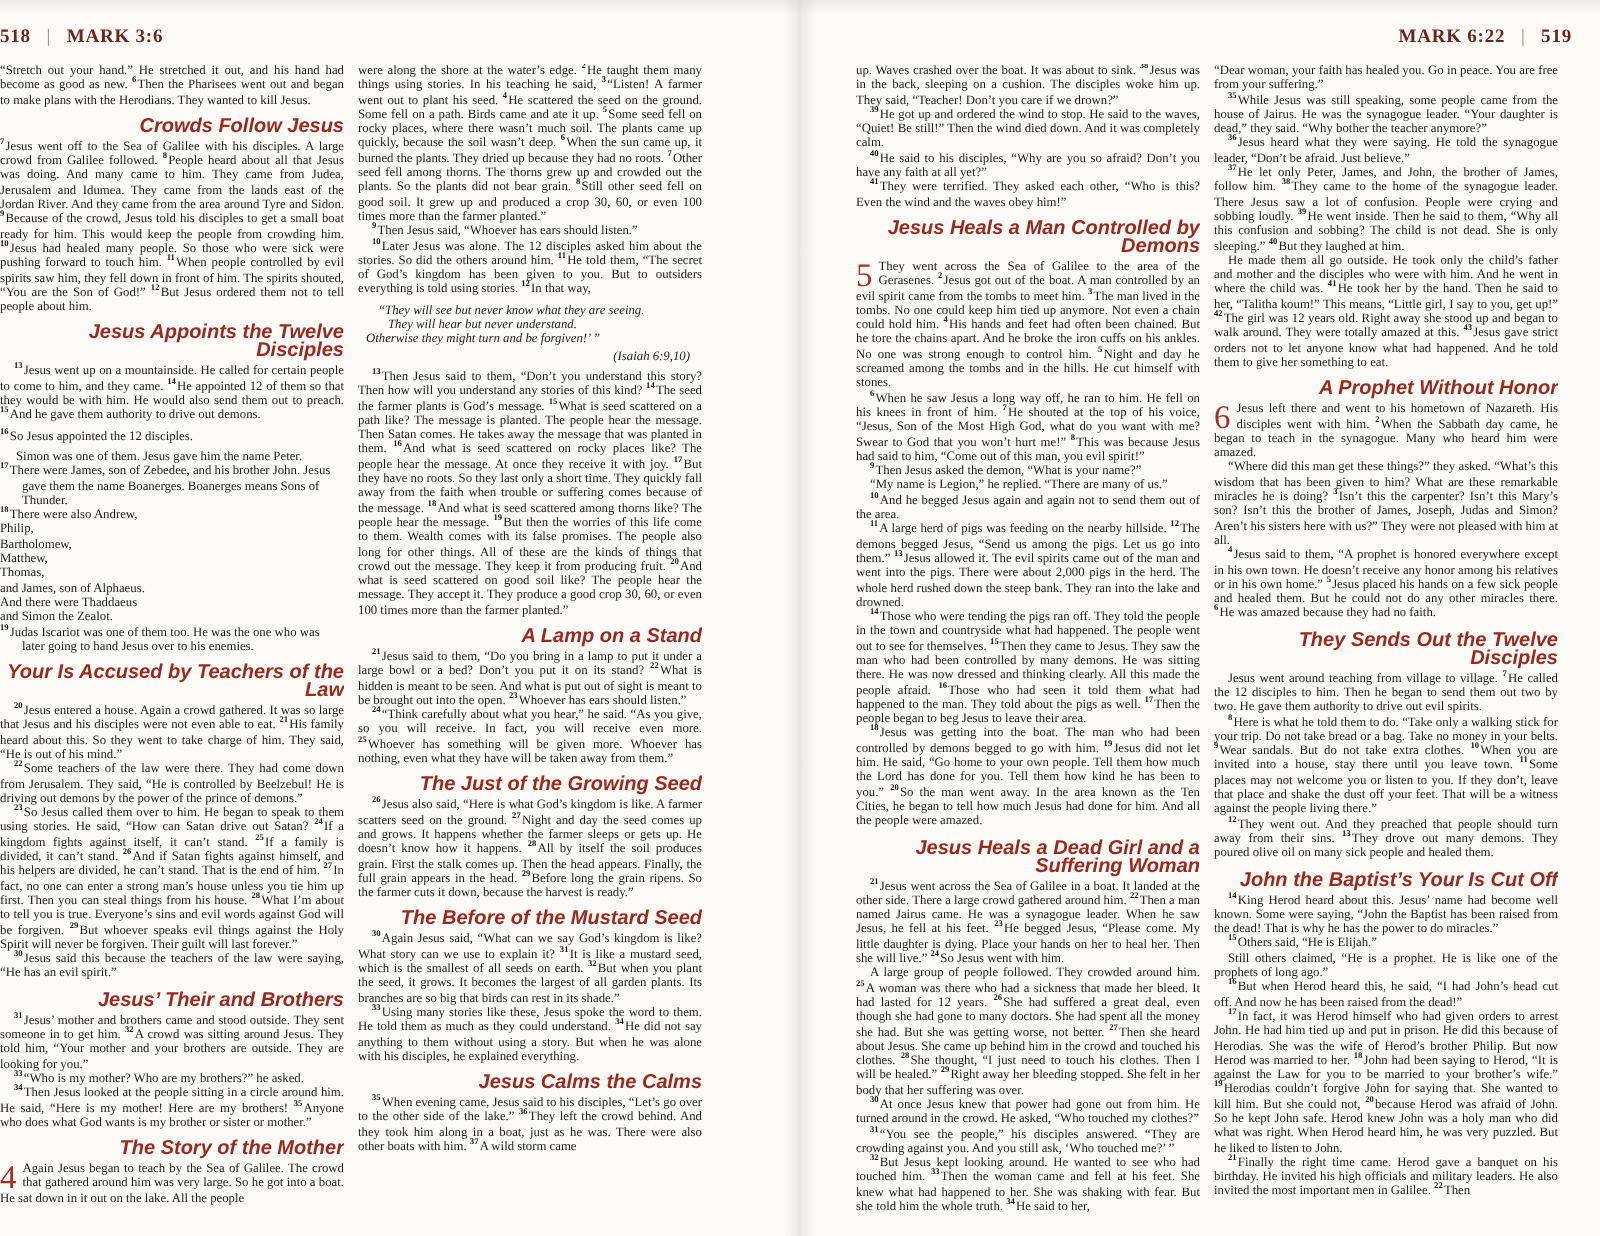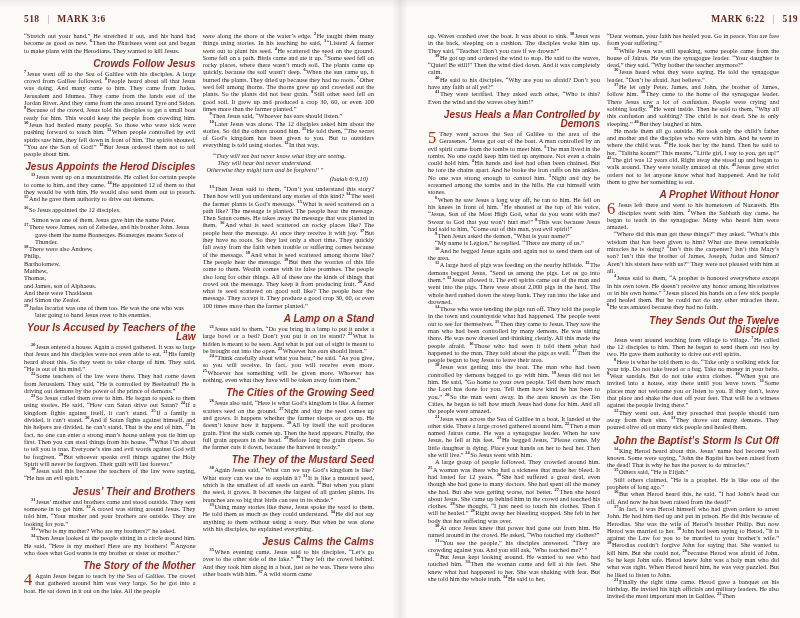--- a/index.html
+++ b/index.html
@@ -18,22 +18,22 @@
     content:"";position:absolute;left:392px;top:0;width:16px;height:100%;
     background:linear-gradient(90deg,rgba(0,0,0,0) 0%,rgba(0,0,0,0.07) 48%,rgba(0,0,0,0.10) 50%,rgba(0,0,0,0.07) 52%,rgba(0,0,0,0) 100%);
     pointer-events:none;z-index:5;
   }
   .spread::after{ 
     content:"";position:absolute;left:0;top:0;width:100%;height:8px;
     background:linear-gradient(180deg,rgba(0,0,0,0.06),rgba(0,0,0,0));
     pointer-events:none;z-index:5;
   }
   .page{width:400px;height:618px;box-sizing:border-box;background:#fcfbf8;}
-  .page.left {padding:12px 26px 6px 24px;}
-  .page.right{padding:12px 2px 6px 28px;}
+  .page.left {padding:12px 26px 6px 0;}
+  .page.right{padding:12px 14px 6px 28px;}
   .running-head{
     height:20px;line-height:14px;
     font-size:9.5px;letter-spacing:0.4px;
     color:#6d241c;font-family:"Liberation Serif",serif;
   }
   .running-head.rh-right{text-align:right;}
   .rh-page{font-weight:bold;}
   .rh-div{color:#a0887f;padding:0 5px;font-weight:normal;}
   .rh-ref{font-weight:bold;}
   .cols{display:flex;gap:7px;height:576px;overflow:hidden;}
@@ -74,21 +74,21 @@
     <div class="running-head rh-left">
       <span class="rh-page">518</span>
       <span class="rh-div">|</span>
       <span class="rh-ref">MARK 3:6</span>
     </div>
     <div class="cols">
       <div class="col" id="p0c0">
           <p class="cont">“Stretch out your hand.” He stretched it out, and his hand had become as good as new. <sup class="v">6</sup>Then the Pharisees went out and began to make plans with the Herodians. They wanted to kill Jesus.</p>
           <h3 class="sect">Crowds Follow Jesus</h3>
           <p class="cont"><sup class="v">7</sup>Jesus went off to the Sea of Galilee with his disciples. A large crowd from Galilee followed. <sup class="v">8</sup>People heard about all that Jesus was doing. And many came to him. They came from Judea, Jerusalem and Idumea. They came from the lands east of the Jordan River. And they came from the area around Tyre and Sidon. <sup class="v">9</sup>Because of the crowd, Jesus told his disciples to get a small boat ready for him. This would keep the people from crowding him. <sup class="v">10</sup>Jesus had healed many people. So those who were sick were pushing forward to touch him. <sup class="v">11</sup>When people controlled by evil spirits saw him, they fell down in front of him. The spirits shouted, “You are the Son of God!” <sup class="v">12</sup>But Jesus ordered them not to tell people about him.</p>
-          <h3 class="sect">Jesus Appoints the Herod Disciples</h3>
+          <h3 class="sect">Jesus Appoints the Twelve Disciples</h3>
           <p class=""><sup class="v">13</sup>Jesus went up on a mountainside. He called for certain people to come to him, and they came. <sup class="v">14</sup>He appointed 12 of them so that they would be with him. He would also send them out to preach. <sup class="v">15</sup>And he gave them authority to drive out demons.</p>
           <p class="cont spaced"><sup class="v">16</sup>So Jesus appointed the 12 disciples.</p>
           <div class="namelist">
             <p class="nl ind">Simon was one of them. Jesus gave him the name Peter.</p>
             <p class="nl"><sup class="v">17</sup>There were James, son of Zebedee, and his brother John. Jesus gave them the name Boanerges. Boanerges means Sons of Thunder.</p>
             <p class="nl"><sup class="v">18</sup>There were also Andrew,</p>
             <p class="nl">Philip,</p>
             <p class="nl">Bartholomew,</p>
             <p class="nl">Matthew,</p>
             <p class="nl">Thomas,</p>
@@ -116,23 +116,23 @@
           <div class="poem">
             <p class="pl i1">“They will see but never know what they are seeing.</p>
             <p class="pl i2">They will hear but never understand.</p>
             <p class="pl i0">Otherwise they might turn and be forgiven!’ ”</p>
             <div class="poem-attr">(Isaiah 6:9,10)</div>
           </div>
           <p class=""><sup class="v">13</sup>Then Jesus said to them, “Don’t you understand this story? Then how will you understand any stories of this kind? <sup class="v">14</sup>The seed the farmer plants is God’s message. <sup class="v">15</sup>What is seed scattered on a path like? The message is planted. The people hear the message. Then Satan comes. He takes away the message that was planted in them. <sup class="v">16</sup>And what is seed scattered on rocky places like? The people hear the message. At once they receive it with joy. <sup class="v">17</sup>But they have no roots. So they last only a short time. They quickly fall away from the faith when trouble or suffering comes because of the message. <sup class="v">18</sup>And what is seed scattered among thorns like? The people hear the message. <sup class="v">19</sup>But then the worries of this life come to them. Wealth comes with its false promises. The people also long for other things. All of these are the kinds of things that crowd out the message. They keep it from producing fruit. <sup class="v">20</sup>And what is seed scattered on good soil like? The people hear the message. They accept it. They produce a good crop 30, 60, or even 100 times more than the farmer planted.”</p>
           <h3 class="sect">A Lamp on a Stand</h3>
           <p class=""><sup class="v">21</sup>Jesus said to them, “Do you bring in a lamp to put it under a large bowl or a bed? Don’t you put it on its stand? <sup class="v">22</sup>What is hidden is meant to be seen. And what is put out of sight is meant to be brought out into the open. <sup class="v">23</sup>Whoever has ears should listen.”</p>
           <p class=""><sup class="v">24</sup>“Think carefully about what you hear,” he said. “As you give, so you will receive. In fact, you will receive even more. <sup class="v">25</sup>Whoever has something will be given more. Whoever has nothing, even what they have will be taken away from them.”</p>
-          <h3 class="sect">The Cities of the Growing Seed</h3>
+          <h3 class="sect">The Just of the Growing Seed</h3>
           <p class=""><sup class="v">26</sup>Jesus also said, “Here is what God’s kingdom is like. A farmer scatters seed on the ground. <sup class="v">27</sup>Night and day the seed comes up and grows. It happens whether the farmer sleeps or gets up. He doesn’t know how it happens. <sup class="v">28</sup>All by itself the soil produces grain. First the stalk comes up. Then the head appears. Finally, the full grain appears in the head. <sup class="v">29</sup>Before long the grain ripens. So the farmer cuts it down, because the harvest is ready.”</p>
-          <h3 class="sect">The They of the Mustard Seed</h3>
+          <h3 class="sect">The Before of the Mustard Seed</h3>
           <p class=""><sup class="v">30</sup>Again Jesus said, “What can we say God’s kingdom is like? What story can we use to explain it? <sup class="v">31</sup>It is like a mustard seed, which is the smallest of all seeds on earth. <sup class="v">32</sup>But when you plant the seed, it grows. It becomes the largest of all garden plants. Its branches are so big that birds can rest in its shade.”</p>
           <p class=""><sup class="v">33</sup>Using many stories like these, Jesus spoke the word to them. He told them as much as they could understand. <sup class="v">34</sup>He did not say anything to them without using a story. But when he was alone with his disciples, he explained everything.</p>
           <h3 class="sect">Jesus Calms the Calms</h3>
           <p class=""><sup class="v">35</sup>When evening came, Jesus said to his disciples, “Let’s go over to the other side of the lake.” <sup class="v">36</sup>They left the crowd behind. And they took him along in a boat, just as he was. There were also other boats with him. <sup class="v">37</sup>A wild storm came</p>
         </div>
     </div>
   </div>
 
   <div class="page right">
     <div class="running-head rh-right">
@@ -148,41 +148,42 @@
           <p class=""><sup class="v">41</sup>They were terrified. They asked each other, “Who is this? Even the wind and the waves obey him!”</p>
           <h3 class="sect">Jesus Heals a Man Controlled by Demons</h3>
           <p class="cont"><span class="dropcap">5</span>They went across the Sea of Galilee to the area of the Gerasenes. <sup class="v">2</sup>Jesus got out of the boat. A man controlled by an evil spirit came from the tombs to meet him. <sup class="v">3</sup>The man lived in the tombs. No one could keep him tied up anymore. Not even a chain could hold him. <sup class="v">4</sup>His hands and feet had often been chained. But he tore the chains apart. And he broke the iron cuffs on his ankles. No one was strong enough to control him. <sup class="v">5</sup>Night and day he screamed among the tombs and in the hills. He cut himself with stones.</p>
           <p class=""><sup class="v">6</sup>When he saw Jesus a long way off, he ran to him. He fell on his knees in front of him. <sup class="v">7</sup>He shouted at the top of his voice, “Jesus, Son of the Most High God, what do you want with me? Swear to God that you won’t hurt me!” <sup class="v">8</sup>This was because Jesus had said to him, “Come out of this man, you evil spirit!”</p>
           <p class=""><sup class="v">9</sup>Then Jesus asked the demon, “What is your name?”</p>
           <p class="">“My name is Legion,” he replied. “There are many of us.”</p>
           <p class=""><sup class="v">10</sup>And he begged Jesus again and again not to send them out of the area.</p>
           <p class=""><sup class="v">11</sup>A large herd of pigs was feeding on the nearby hillside. <sup class="v">12</sup>The demons begged Jesus, “Send us among the pigs. Let us go into them.” <sup class="v">13</sup>Jesus allowed it. The evil spirits came out of the man and went into the pigs. There were about 2,000 pigs in the herd. The whole herd rushed down the steep bank. They ran into the lake and drowned.</p>
           <p class=""><sup class="v">14</sup>Those who were tending the pigs ran off. They told the people in the town and countryside what had happened. The people went out to see for themselves. <sup class="v">15</sup>Then they came to Jesus. They saw the man who had been controlled by many demons. He was sitting there. He was now dressed and thinking clearly. All this made the people afraid. <sup class="v">16</sup>Those who had seen it told them what had happened to the man. They told about the pigs as well. <sup class="v">17</sup>Then the people began to beg Jesus to leave their area.</p>
           <p class=""><sup class="v">18</sup>Jesus was getting into the boat. The man who had been controlled by demons begged to go with him. <sup class="v">19</sup>Jesus did not let him. He said, “Go home to your own people. Tell them how much the Lord has done for you. Tell them how kind he has been to you.” <sup class="v">20</sup>So the man went away. In the area known as the Ten Cities, he began to tell how much Jesus had done for him. And all the people were amazed.</p>
+          <h3 class="sect">Jesus Heals a Dead Girl and a Suffering Woman</h3>
           <p class=""><sup class="v">21</sup>Jesus went across the Sea of Galilee in a boat. It landed at the other side. There a large crowd gathered around him. <sup class="v">22</sup>Then a man named Jairus came. He was a synagogue leader. When he saw Jesus, he fell at his feet. <sup class="v">23</sup>He begged Jesus, “Please come. My little daughter is dying. Place your hands on her to heal her. Then she will live.” <sup class="v">24</sup>So Jesus went with him.</p>
           <p class="">A large group of people followed. They crowded around him. <sup class="v">25</sup>A woman was there who had a sickness that made her bleed. It had lasted for 12 years. <sup class="v">26</sup>She had suffered a great deal, even though she had gone to many doctors. She had spent all the money she had. But she was getting worse, not better. <sup class="v">27</sup>Then she heard about Jesus. She came up behind him in the crowd and touched his clothes. <sup class="v">28</sup>She thought, “I just need to touch his clothes. Then I will be healed.” <sup class="v">29</sup>Right away her bleeding stopped. She felt in her body that her suffering was over.</p>
           <p class=""><sup class="v">30</sup>At once Jesus knew that power had gone out from him. He turned around in the crowd. He asked, “Who touched my clothes?”</p>
           <p class=""><sup class="v">31</sup>“You see the people,” his disciples answered. “They are crowding against you. And you still ask, ‘Who touched me?’ ”</p>
           <p class=""><sup class="v">32</sup>But Jesus kept looking around. He wanted to see who had touched him. <sup class="v">33</sup>Then the woman came and fell at his feet. She knew what had happened to her. She was shaking with fear. But she told him the whole truth. <sup class="v">34</sup>He said to her,</p>
         </div>
       <div class="col" id="p1c1">
           <p class="cont">“Dear woman, your faith has healed you. Go in peace. You are free from your suffering.”</p>
           <p class=""><sup class="v">35</sup>While Jesus was still speaking, some people came from the house of Jairus. He was the synagogue leader. “Your daughter is dead,” they said. “Why bother the teacher anymore?”</p>
           <p class=""><sup class="v">36</sup>Jesus heard what they were saying. He told the synagogue leader, “Don’t be afraid. Just believe.”</p>
           <p class=""><sup class="v">37</sup>He let only Peter, James, and John, the brother of James, follow him. <sup class="v">38</sup>They came to the home of the synagogue leader. There Jesus saw a lot of confusion. People were crying and sobbing loudly. <sup class="v">39</sup>He went inside. Then he said to them, “Why all this confusion and sobbing? The child is not dead. She is only sleeping.” <sup class="v">40</sup>But they laughed at him.</p>
           <p class="">He made them all go outside. He took only the child’s father and mother and the disciples who were with him. And he went in where the child was. <sup class="v">41</sup>He took her by the hand. Then he said to her, “Talitha koum!” This means, “Little girl, I say to you, get up!” <sup class="v">42</sup>The girl was 12 years old. Right away she stood up and began to walk around. They were totally amazed at this. <sup class="v">43</sup>Jesus gave strict orders not to let anyone know what had happened. And he told them to give her something to eat.</p>
           <h3 class="sect">A Prophet Without Honor</h3>
           <p class="cont"><span class="dropcap">6</span>Jesus left there and went to his hometown of Nazareth. His disciples went with him. <sup class="v">2</sup>When the Sabbath day came, he began to teach in the synagogue. Many who heard him were amazed.</p>
           <p class="">“Where did this man get these things?” they asked. “What’s this wisdom that has been given to him? What are these remarkable miracles he is doing? <sup class="v">3</sup>Isn’t this the carpenter? Isn’t this Mary’s son? Isn’t this the brother of James, Joseph, Judas and Simon? Aren’t his sisters here with us?” They were not pleased with him at all.</p>
           <p class=""><sup class="v">4</sup>Jesus said to them, “A prophet is honored everywhere except in his own town. He doesn’t receive any honor among his relatives or in his own home.” <sup class="v">5</sup>Jesus placed his hands on a few sick people and healed them. But he could not do any other miracles there. <sup class="v">6</sup>He was amazed because they had no faith.</p>
           <h3 class="sect">They Sends Out the Twelve Disciples</h3>
           <p class="">Jesus went around teaching from village to village. <sup class="v">7</sup>He called the 12 disciples to him. Then he began to send them out two by two. He gave them authority to drive out evil spirits.</p>
           <p class=""><sup class="v">8</sup>Here is what he told them to do. “Take only a walking stick for your trip. Do not take bread or a bag. Take no money in your belts. <sup class="v">9</sup>Wear sandals. But do not take extra clothes. <sup class="v">10</sup>When you are invited into a house, stay there until you leave town. <sup class="v">11</sup>Some places may not welcome you or listen to you. If they don’t, leave that place and shake the dust off your feet. That will be a witness against the people living there.”</p>
           <p class=""><sup class="v">12</sup>They went out. And they preached that people should turn away from their sins. <sup class="v">13</sup>They drove out many demons. They poured olive oil on many sick people and healed them.</p>
-          <h3 class="sect">John the Baptist’s Storm Is Cut Off</h3>
+          <h3 class="sect">John the Baptist’s Your Is Cut Off</h3>
           <p class=""><sup class="v">14</sup>King Herod heard about this. Jesus’ name had become well known. Some were saying, “John the Baptist has been raised from the dead! That is why he has the power to do miracles.”</p>
           <p class=""><sup class="v">15</sup>Others said, “He is Elijah.”</p>
           <p class="">Still others claimed, “He is a prophet. He is like one of the prophets of long ago.”</p>
           <p class=""><sup class="v">16</sup>But when Herod heard this, he said, “I had John’s head cut off. And now he has been raised from the dead!”</p>
           <p class=""><sup class="v">17</sup>In fact, it was Herod himself who had given orders to arrest John. He had him tied up and put in prison. He did this because of Herodias. She was the wife of Herod’s brother Philip. But now Herod was married to her. <sup class="v">18</sup>John had been saying to Herod, “It is against the Law for you to be married to your brother’s wife.” <sup class="v">19</sup>Herodias couldn’t forgive John for saying that. She wanted to kill him. But she could not, <sup class="v">20</sup>because Herod was afraid of John. So he kept John safe. Herod knew John was a holy man who did what was right. When Herod heard him, he was very puzzled. But he liked to listen to John.</p>
           <p class=""><sup class="v">21</sup>Finally the right time came. Herod gave a banquet on his birthday. He invited his high officials and military leaders. He also invited the most important men in Galilee. <sup class="v">22</sup>Then</p>
         </div>
     </div>
   </div>
 

